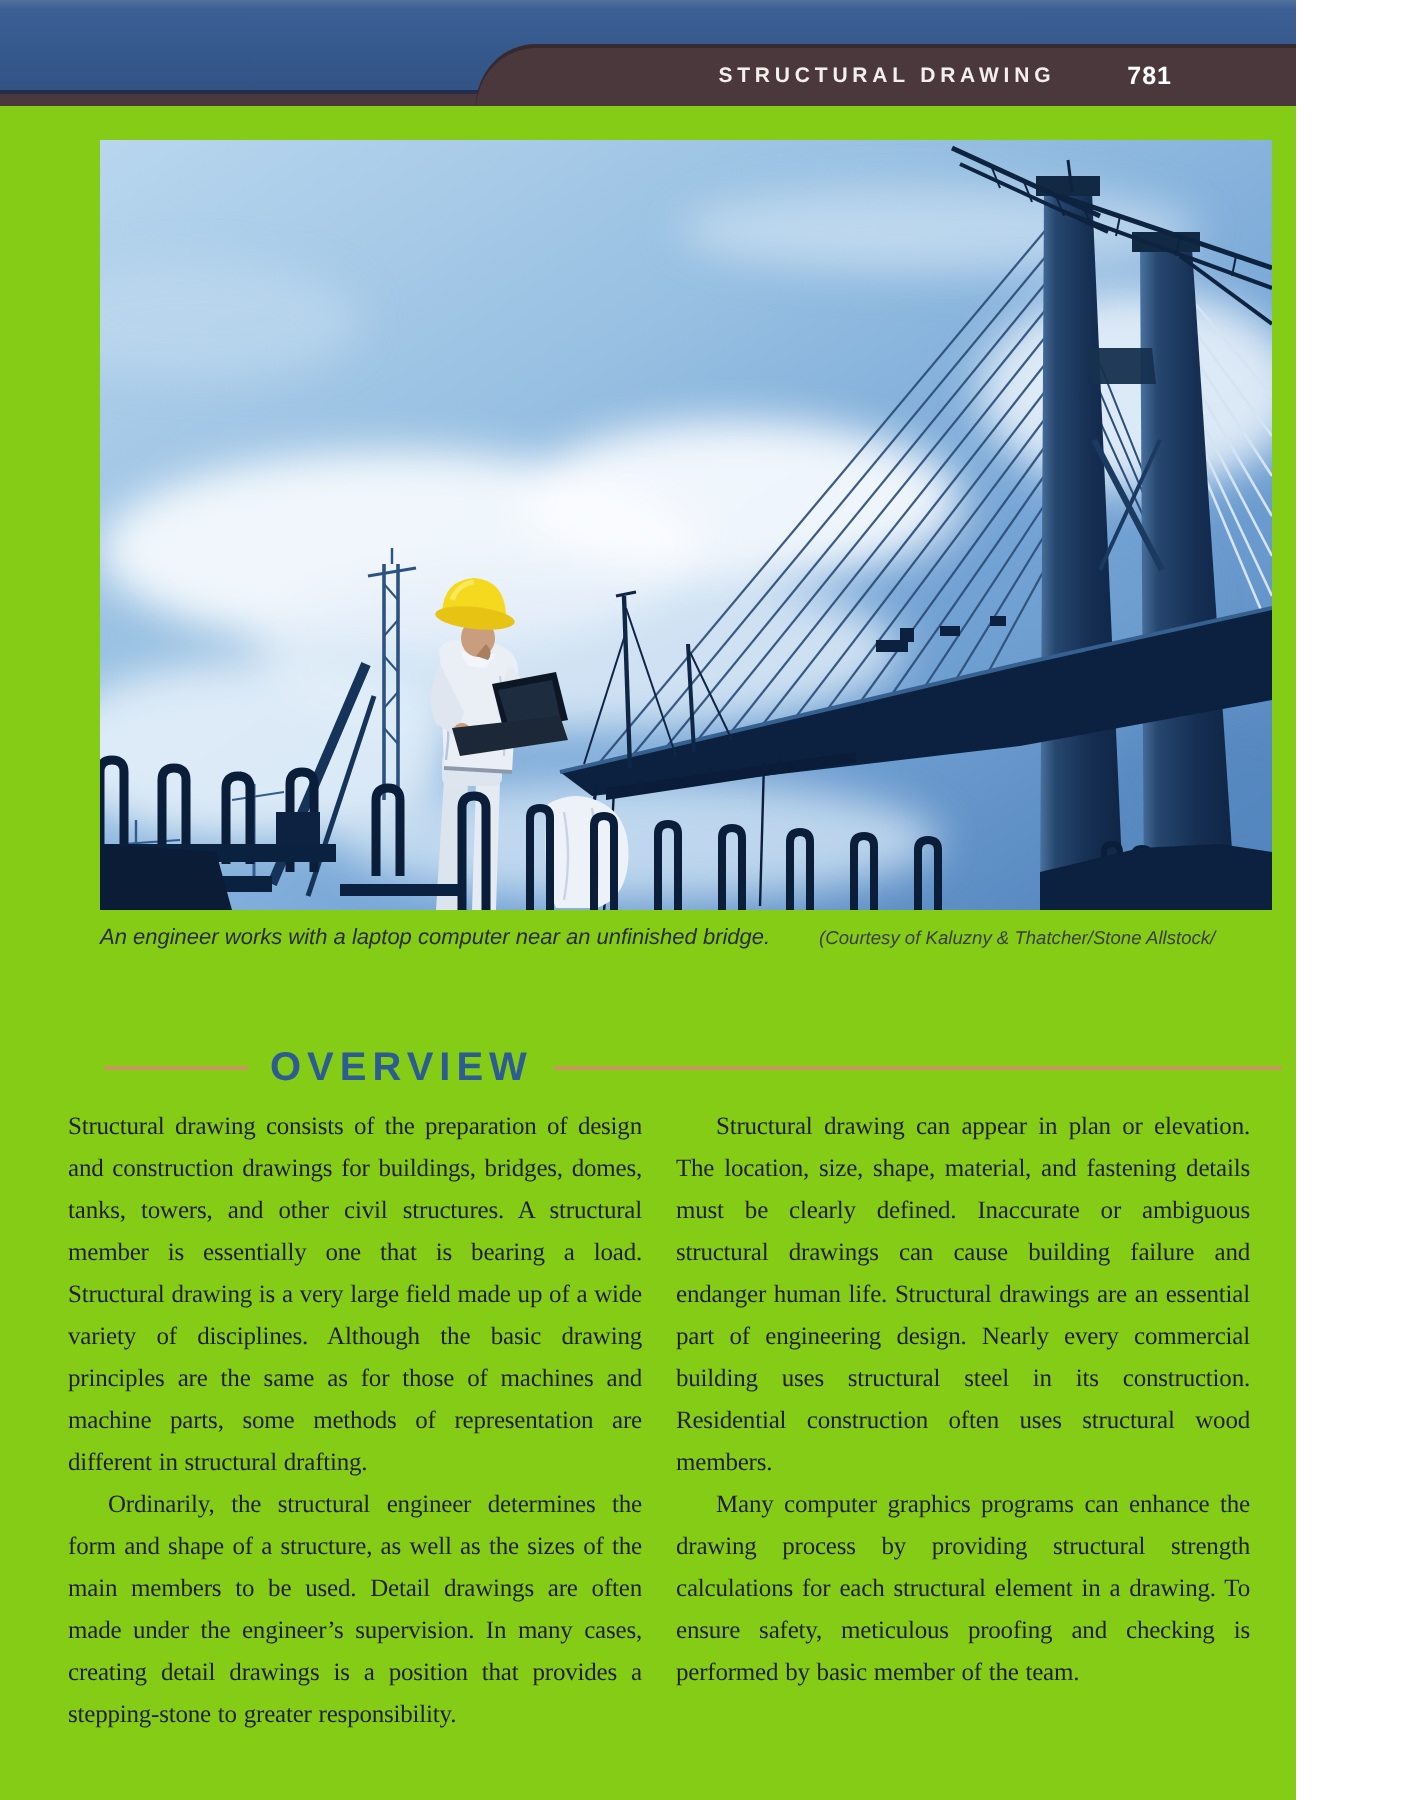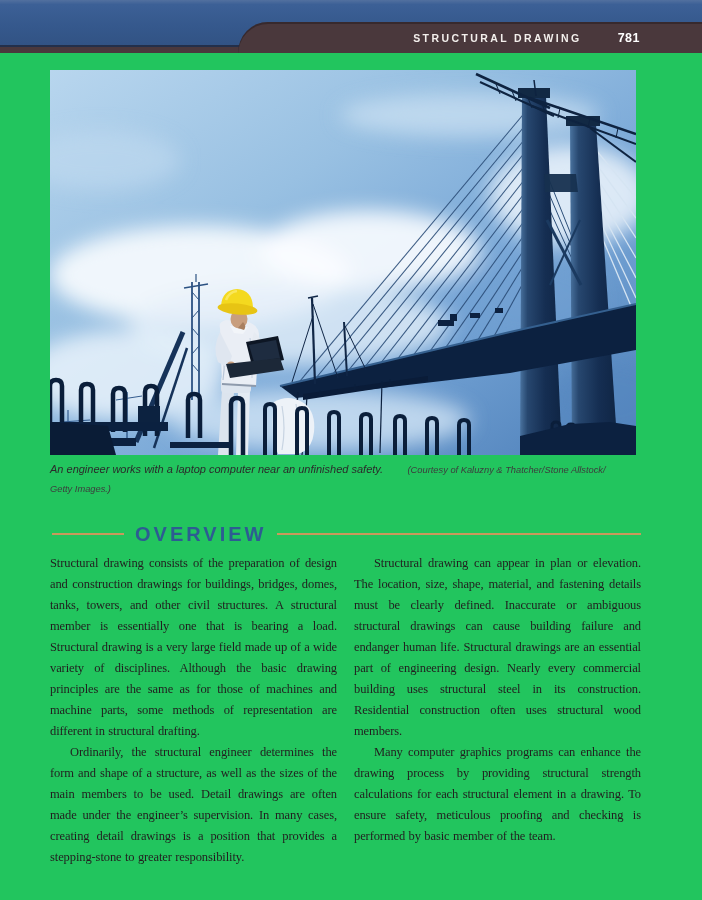--- a/index.html
+++ b/index.html
@@ -1,16 +1,16 @@
 <!DOCTYPE html>
 <html><head>
 <meta charset="utf-8">
 <style>
   html,body{margin:0;padding:0;background:#ffffff;}
-  .page{position:relative;width:702px;height:900px;background:#22c55e;overflow:hidden;
+  .page{position:relative;width:648px;height:900px;background:#84cc16;overflow:hidden;
         font-family:"Liberation Sans",sans-serif;}
 
   
   .band-blue{position:absolute;top:0;left:0;right:0;height:45px;
              background:linear-gradient(#52709f 0%,#3c6096 10%,#35588c 60%,#325384 100%);}
   .band-navyline{position:absolute;top:45px;left:0;right:0;height:2px;background:#232f4a;}
   .band-strip{position:absolute;top:47px;left:0;right:0;height:6px;background:#4a383c;}
   .header-tab{position:absolute;top:22px;left:238px;right:0;height:31px;background:#4a383c;
               border-top-left-radius:30px 31px;
               box-shadow:inset 0 2px 0 rgba(20,14,16,.35);
@@ -32,21 +32,21 @@
 
   
   .overview{position:absolute;left:50px;top:523px;width:591px;height:22px;
             display:flex;align-items:center;column-gap:11px;}
   .rule{height:2px;background:#c9995c;}
   .rule-left{width:72px;margin-left:2px;}
   .rule-right{flex:1;}
   .overview-title{margin:0;font-size:20px;font-weight:bold;letter-spacing:3px;color:#2d5c92;}
 
   
-  .columns{position:absolute;left:50px;top:553px;width:591px;display:flex;column-gap:17px;}
+  .columns{position:absolute;left:34px;top:553px;width:591px;display:flex;column-gap:17px;}
   .col{width:287px;}
   .para{margin:0;font-family:"Liberation Serif",serif;font-size:12.5px;line-height:21px;
         text-align:justify;color:#221e1f;letter-spacing:-0.1px;word-spacing:.4px;}
   .para.indent{text-indent:20px;}
 </style>
 </head>
 <body>
 
 <div class="page">
 
@@ -268,25 +268,22 @@
         <path d="M0,352 L58,356 L66,385 L0,385 Z" fill="#0a1c36"></path>
         <rect x="88" y="336" width="22" height="16" fill="#0c2240"></rect>
         <rect x="120" y="372" width="60" height="6" fill="#0b2140"></rect>
         <path d="M470,366 L520,354 L560,352 L586,356 L586,385 L470,385 Z" fill="#0c2140"></path>
       </g>
     </svg>
   </figure>
 
   <div class="caption">
     <div class="caption-line">
-      <span class="cap-main">An engineer works with a laptop computer near an unfinished safety.</span>
+      <span class="cap-main">An engineer works with a laptop computer near an unfinished bridge.</span>
       <span class="cap-credit">(Courtesy of Kaluzny &amp; Thatcher/Stone Allstock/</span>
-    </div>
-    <div class="caption-line">
-      <span class="cap-credit">Getty Images.)</span>
     </div>
   </div>
 
   <section class="overview">
     <div class="rule rule-left"></div>
     <h2 class="overview-title">OVERVIEW</h2>
     <div class="rule rule-right"></div>
   </section>
 
   <div class="columns">

